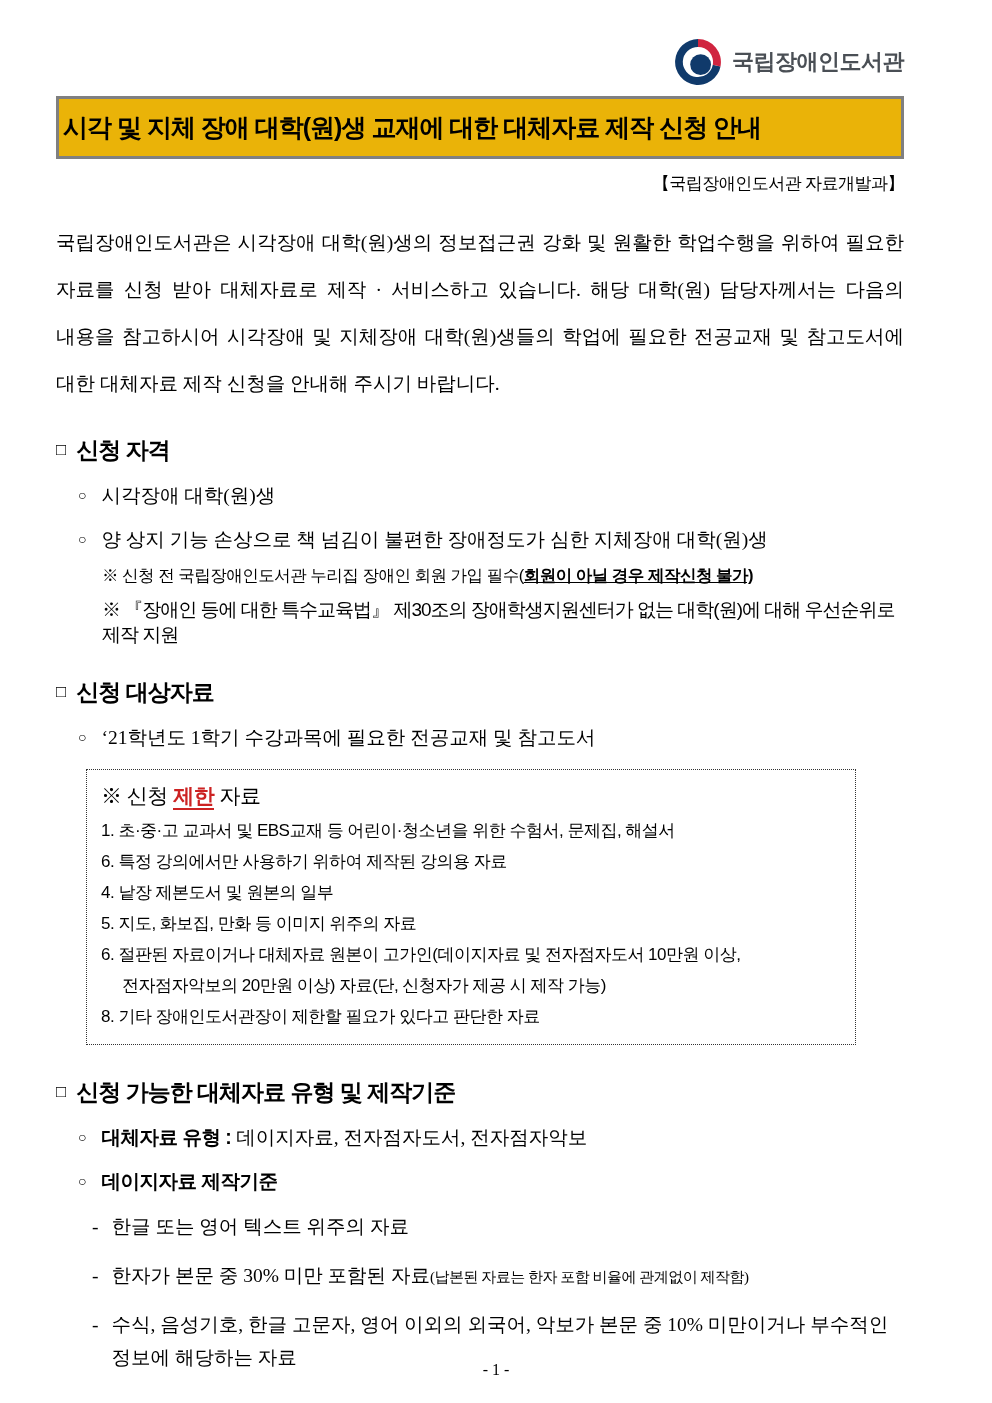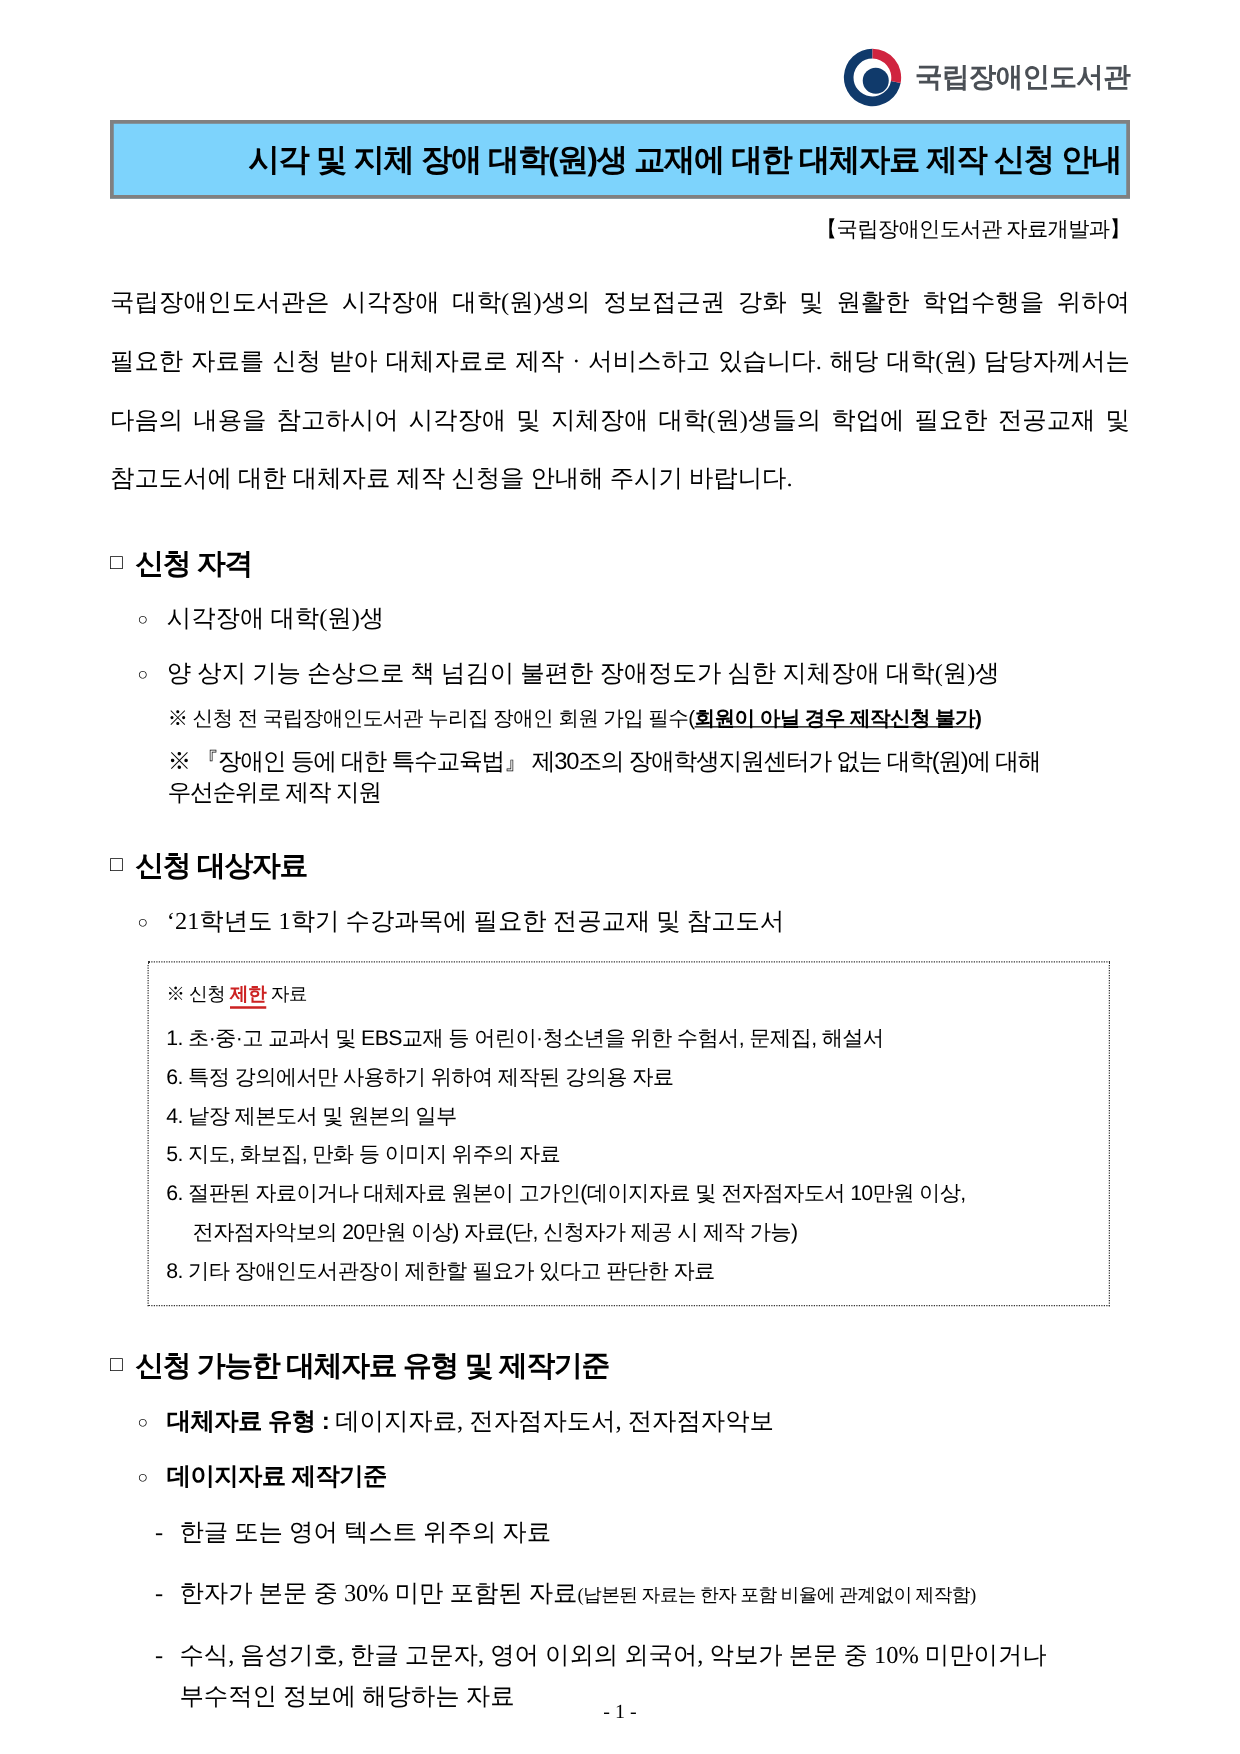--- a/index.html
+++ b/index.html
@@ -7,40 +7,40 @@
   body {
     width: 992px; height: 1403px;
     font-family: "Liberation Serif", serif;
     color: #000;
     position: relative;
     overflow: hidden;
   }
   .page {
     position: relative;
     width: 992px; height: 1403px;
-    padding: 34px 88px 0 88px;
+    padding: 34px 88px 0 56px;
   }
 
   
   .logo-row {
     display: flex; justify-content: flex-end; align-items: center;
     gap: 9px; height: 56px;
   }
   .logo-symbol { width: 50px; height: 50px; flex: 0 0 auto; }
   .logo-text {
     font-family: "Liberation Sans", sans-serif;
     font-weight: bold; font-size: 22px; color: #4a4f55;
     letter-spacing: -0.5px;
   }
 
   .title-bar {
     margin-top: 6px;
-    background: #7dd3fc;
+    background: #eab308;
     border: 3px solid #808080;
-    text-align: right;
+    text-align: left;
     padding: 12px 4px;
     font-family: "Liberation Sans", sans-serif;
     font-weight: bold; font-size: 25px; letter-spacing: -1px;
   }
 
   .dept-line {
     margin-top: 13px;
     text-align: right;
     font-weight: normal; font-size: 17px;
     letter-spacing: -0.5px;
@@ -101,21 +101,21 @@
   .restrict-box {
     margin: 17px 0 0 30px;
     width: 770px;
     border: 1px dotted #333;
     padding: 10px 14px 12px 14px;
     font-family: "Liberation Sans", sans-serif;
     font-size: 17px;
     letter-spacing: -0.5px;
   }
   .restrict-box .box-head {
-    font-size: 15px; line-height: 31px; margin-bottom: 4px;
+    font-size: 21px; line-height: 31px; margin-bottom: 4px;
   }
   .restrict-box .box-head .red-em {
     color: #cc2222; font-weight: bold;
     border-bottom: 2px solid #cc2222;
     padding-bottom: 1px;
   }
   .restrict-box .box-item {
     line-height: 31px;
     padding-left: 21px; text-indent: -21px;
     word-break: keep-all;

